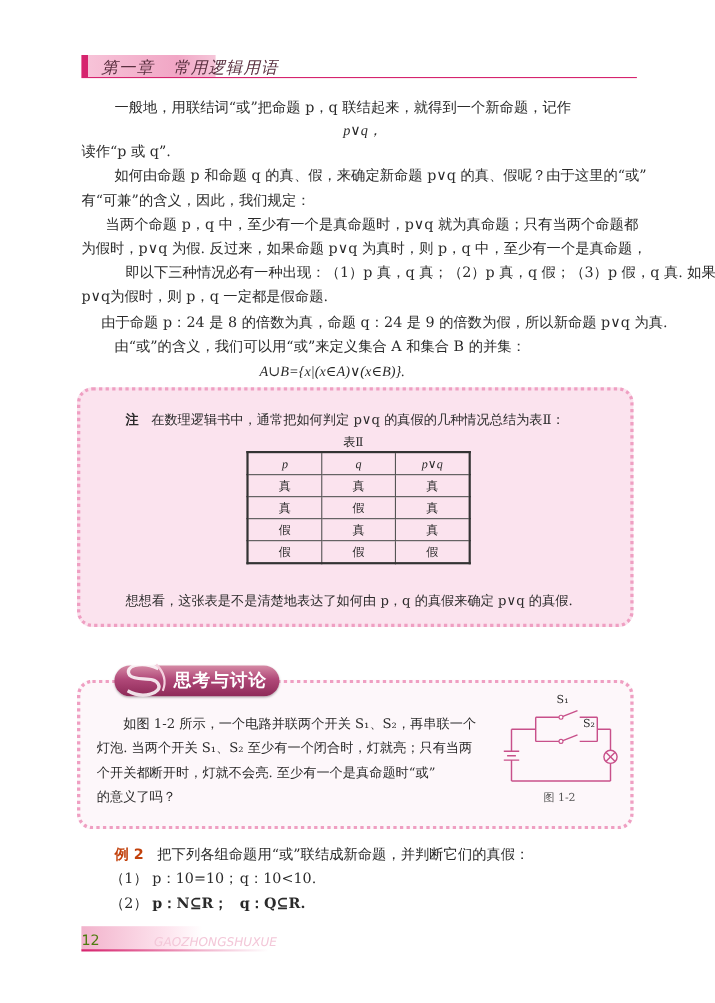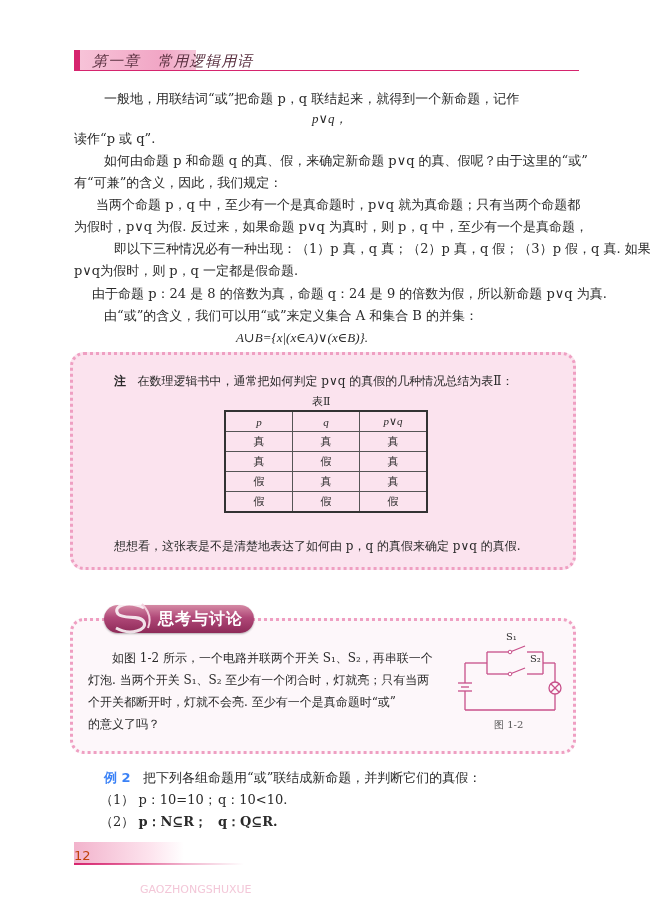--- a/index.html
+++ b/index.html
@@ -33,28 +33,28 @@
   .pill { left: 104px; top: 605px; width: 150px; height: 28px; border-radius: 14px;
     background: linear-gradient(to bottom, #d58aa5 0%, #b04878 45%, #8e2a58 100%);
     box-shadow: 0 1px 2px rgba(0,0,0,0.3); }
   .pill-text { left: 158px; top: 609px; font-size: 16px; font-weight: bold; color: #ffffff;
     font-family: "DejaVu Sans", sans-serif; letter-spacing: 1px; }
   .swirl { left: 108px; top: 600px; width: 46px; height: 36px; }
 
   .tp { font-size: 12px; line-height: 22px; white-space: nowrap; }
 
   
-  .ftr-num { left: 74px; top: 848px; font-size: 13px; color: #c2410c; font-family: "DejaVu Sans", sans-serif; }
+  .ftr-num { left: 74px; top: 848px; font-size: 13px; color: #4d7c0f; font-family: "DejaVu Sans", sans-serif; }
   .ftr-band { left: 74px; top: 842px; width: 110px; height: 22px;
     background: linear-gradient(to right, #f2b3cc, #fde4ee 70%, rgba(255,255,255,0)); }
   .ftr-line { left: 74px; top: 863px; width: 170px; height: 2px;
     background: linear-gradient(to right, #d6246e, rgba(214,36,110,0)); }
-  .ftr-brand { left: 140px; top: 883px; font-size: 11px; color: #f3c7d8;
-    font-family: "DejaVu Sans", sans-serif; letter-spacing: 0px; }
-  .red { color: #3b82f6; font-weight: bold; }
+  .ftr-brand { left: 140px; top: 850px; font-size: 11px; color: #f3c7d8;
+    font-family: "DejaVu Sans", sans-serif; letter-spacing: 0px; font-style: italic; }
+  .red { color: #c2410c; font-weight: bold; }
 </style>
 </head>
 <body>
 
 <div class="abs hdr-bar"></div>
 <div class="abs hdr-tab"></div>
 <div class="abs hdr-text">
   <span>第一章</span>&nbsp;&nbsp;
   <span>常用逻辑用语</span>
 </div>

